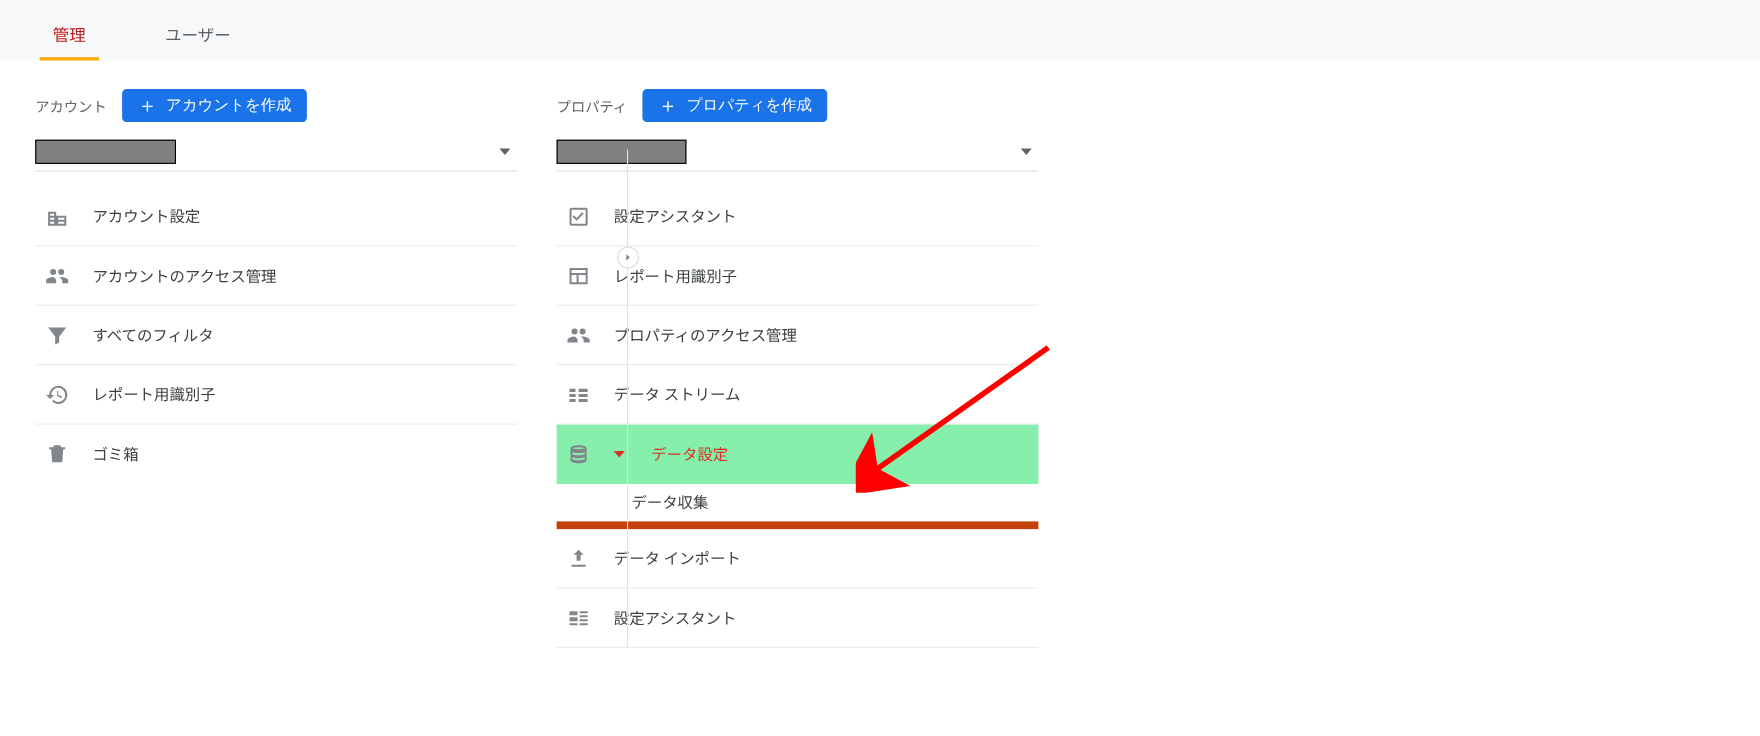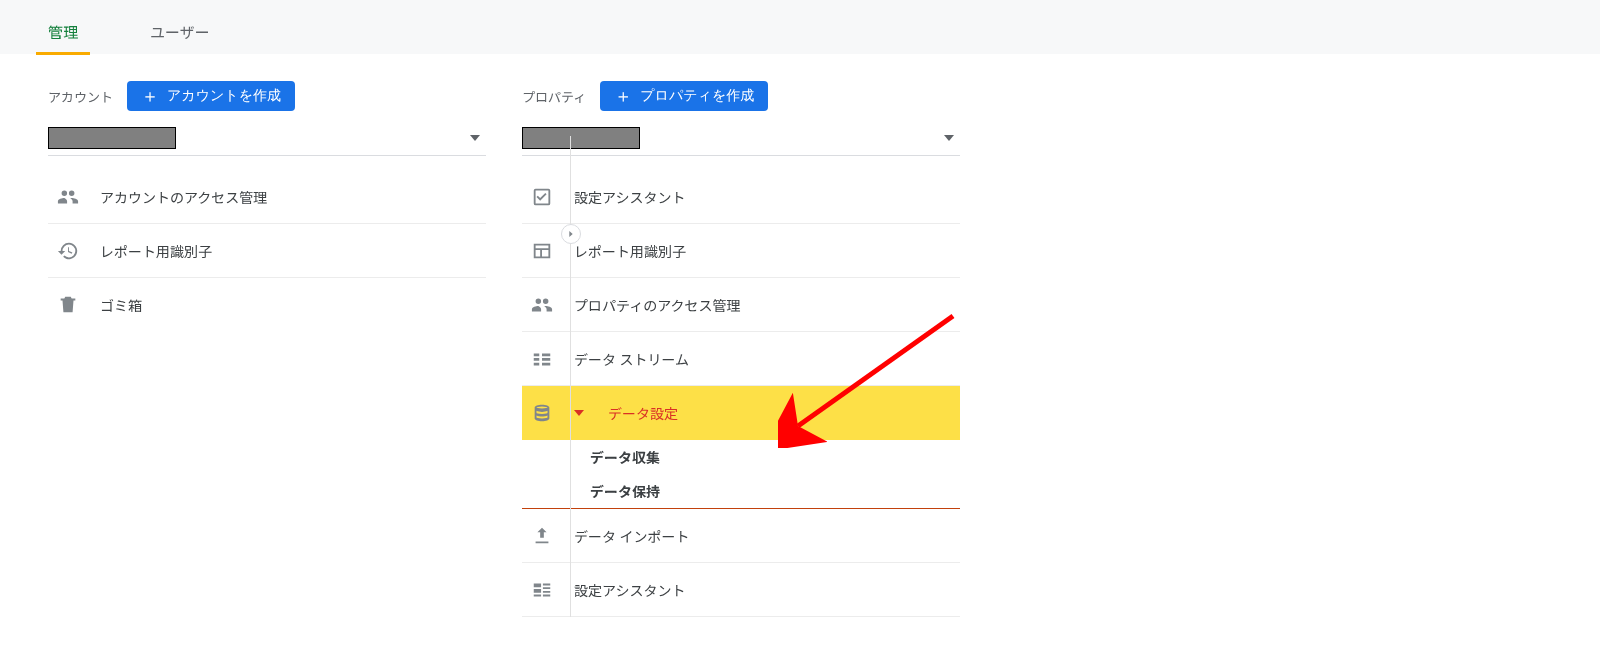--- a/index.html
+++ b/index.html
@@ -23,31 +23,31 @@
       padding-left: 36px;
       gap: 48px;
     }
     .tab {
       padding: 14px 12px 12px;
       font-size: 15px;
       color: #5f6368;
       cursor: pointer;
       position: relative;
     }
-    .tab.active { color: #15803d; }
+    .tab.active { color: #b91c1c; }
     .tab.active::after {
       content:"";
       position:absolute; left:0; right:0; bottom:-1px;
       height:3px; background:#f9ab00;
     }
 
     
     .admin-body {
       display: flex;
-      padding: 28px 0 0 48px;
+      padding: 28px 0 0 32px;
       gap: 36px;
       position: relative;
     }
 
     .column {
       width: 438px;
       display: flex;
       flex-direction: column;
     }
 
@@ -112,32 +112,32 @@
     .menu-item.no-border { border-bottom:none; }
     .menu-item .icon {
       width:24px;height:24px;
       display:flex;align-items:center;justify-content:center;
       color:#80868b;
       flex-shrink:0;
     }
     .menu-item .label { color:#3c4043; font-size:14px; }
 
     .menu-item.expandable {
-      background:#fde047;
+      background:#86efac;
     }
     .menu-item.expandable .chev {
       width:0;height:0;
       border-left:5px solid transparent;
       border-right:5px solid transparent;
       border-top:6px solid #d93025;
       margin-right:4px;
     }
     .menu-item.expandable .label { color:#d93025; }
 
-    .sub-list { border-bottom:1px solid #c2410c;font-weight:bold; }
+    .sub-list { border-bottom:7px solid #c2410c; }
     .sub-item {
       height:34px;
       display:flex;align-items:center;
       padding-left:68px;
       font-size:14px;
       color:#3c4043;
       cursor:pointer;
     }
 
     
@@ -228,24 +228,40 @@
       </button>
     </div>
     <div class="selected-box">
       <div class="redacted"></div>
       <div class="caret-down"></div>
     </div>
     <div class="menu-list" id="account-menu">
         <div class="menu-item ">
     <span class="icon">
             <svg width="22" height="22" viewBox="0 0 24 24">
+              <use href="#ic-building"></use>
+            </svg>
+          </span>
+    <span class="label">アカウント設定</span>
+  </div>
+        <div class="menu-item ">
+    <span class="icon">
+            <svg width="22" height="22" viewBox="0 0 24 24">
               <use href="#ic-people"></use>
             </svg>
           </span>
     <span class="label">アカウントのアクセス管理</span>
+  </div>
+        <div class="menu-item ">
+    <span class="icon">
+            <svg width="22" height="22" viewBox="0 0 24 24">
+              <use href="#ic-funnel"></use>
+            </svg>
+          </span>
+    <span class="label">すべてのフィルタ</span>
   </div>
         <div class="menu-item ">
     <span class="icon">
             <svg width="22" height="22" viewBox="0 0 24 24">
               <use href="#ic-history"></use>
             </svg>
           </span>
     <span class="label">レポート用識別子</span>
   </div>
         <div class="menu-item no-border">
@@ -308,21 +324,20 @@
   <span class="icon">
             <svg width="22" height="22" viewBox="0 0 24 24">
               <use href="#ic-database"></use>
             </svg>
           </span>
   <span class="chev"></span>
   <span class="label">データ設定</span>
 </div>
 <div class="sub-list">
   <div class="sub-item">データ収集</div>
-          <div class="sub-item">データ保持</div>
 </div>
         <div class="menu-item ">
     <span class="icon">
             <svg width="22" height="22" viewBox="0 0 24 24">
               <use href="#ic-upload"></use>
             </svg>
           </span>
     <span class="label">データ インポート</span>
   </div>
         <div class="menu-item ">

